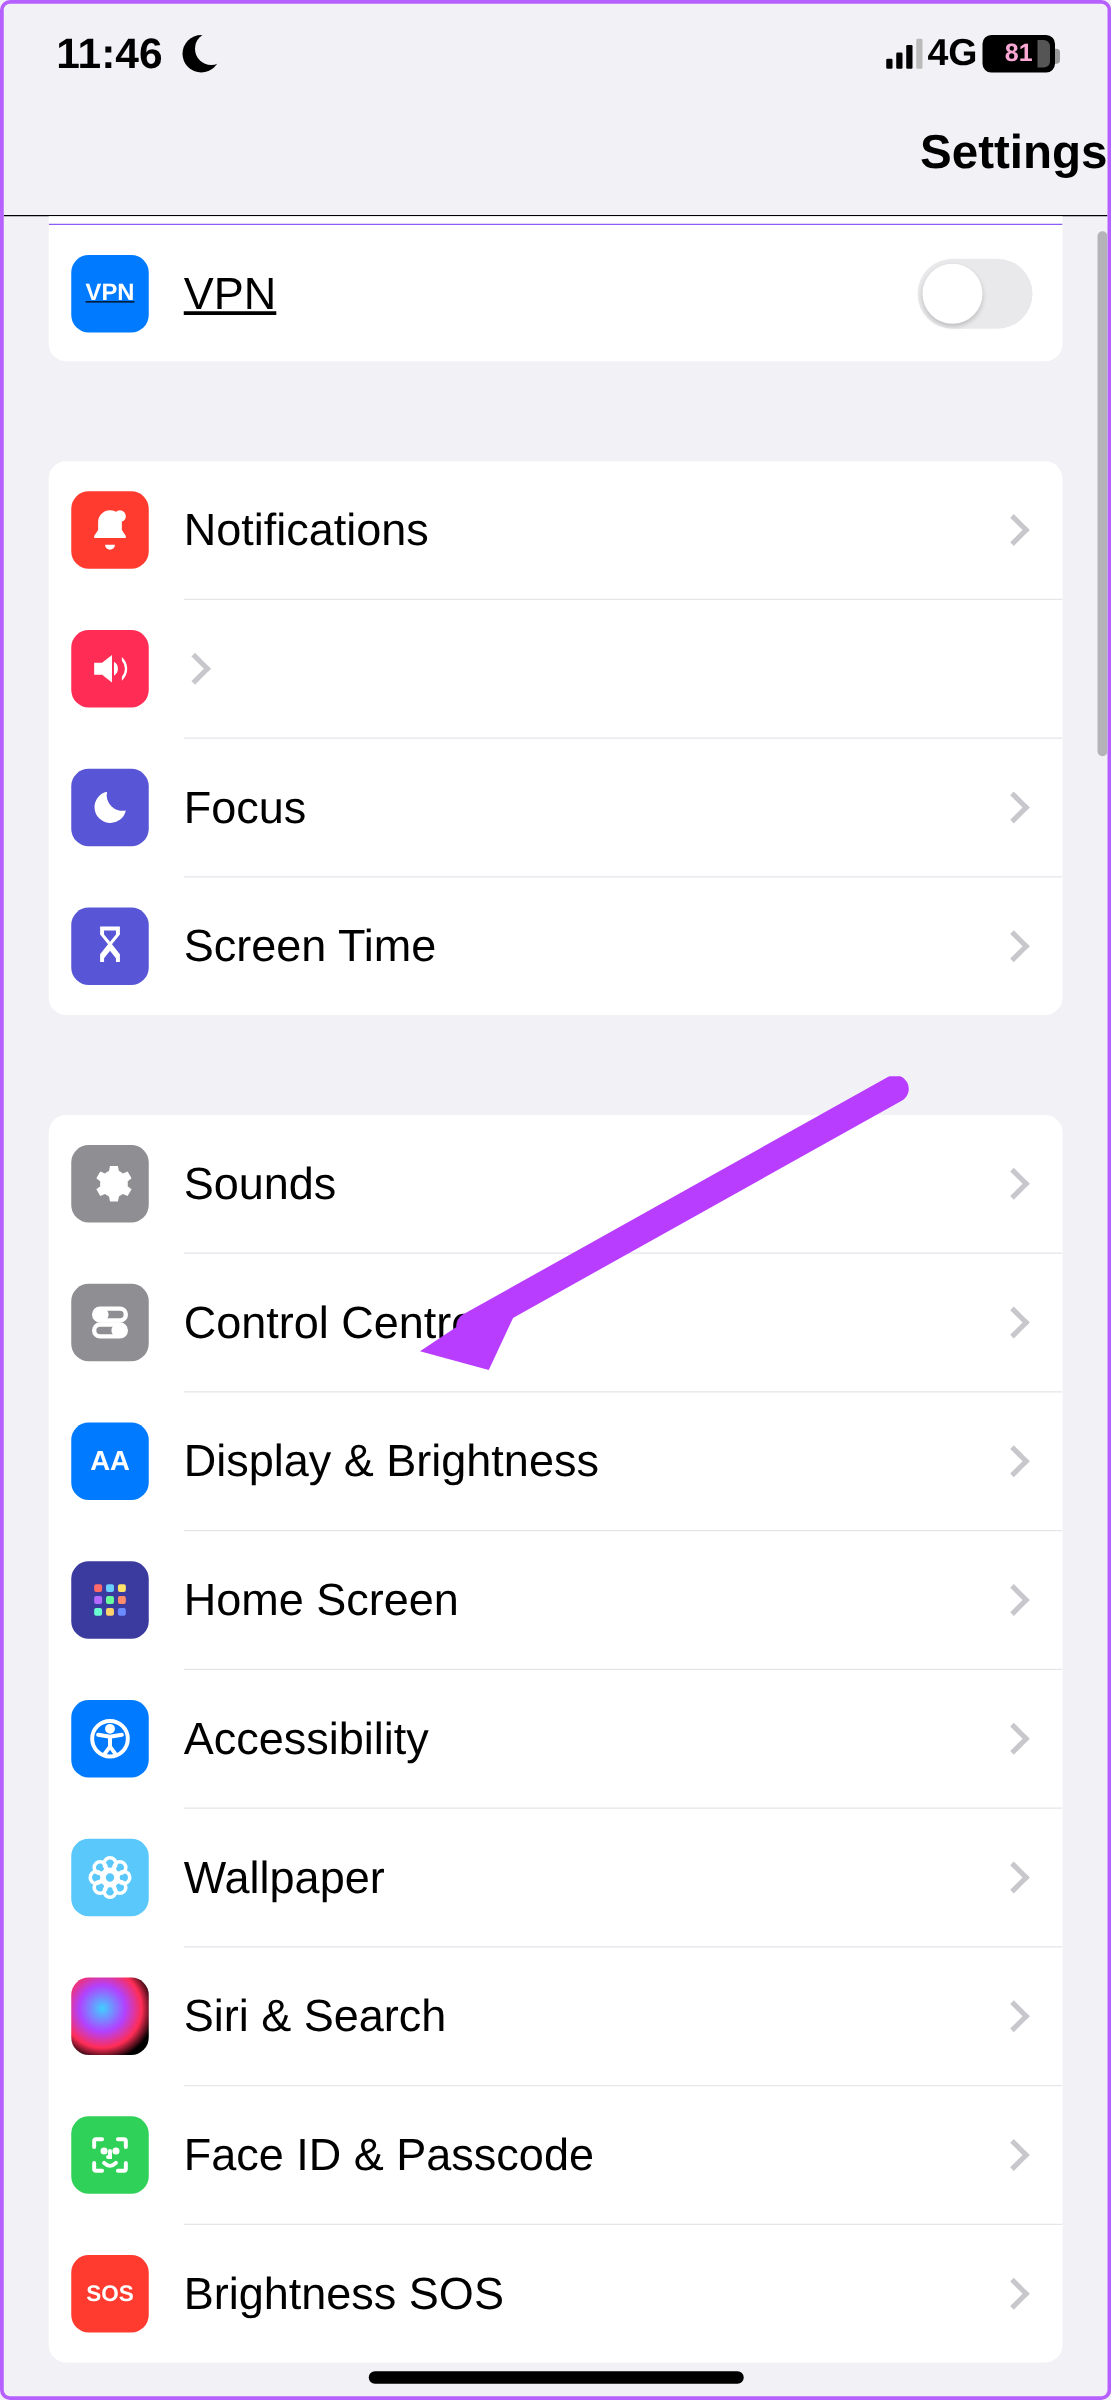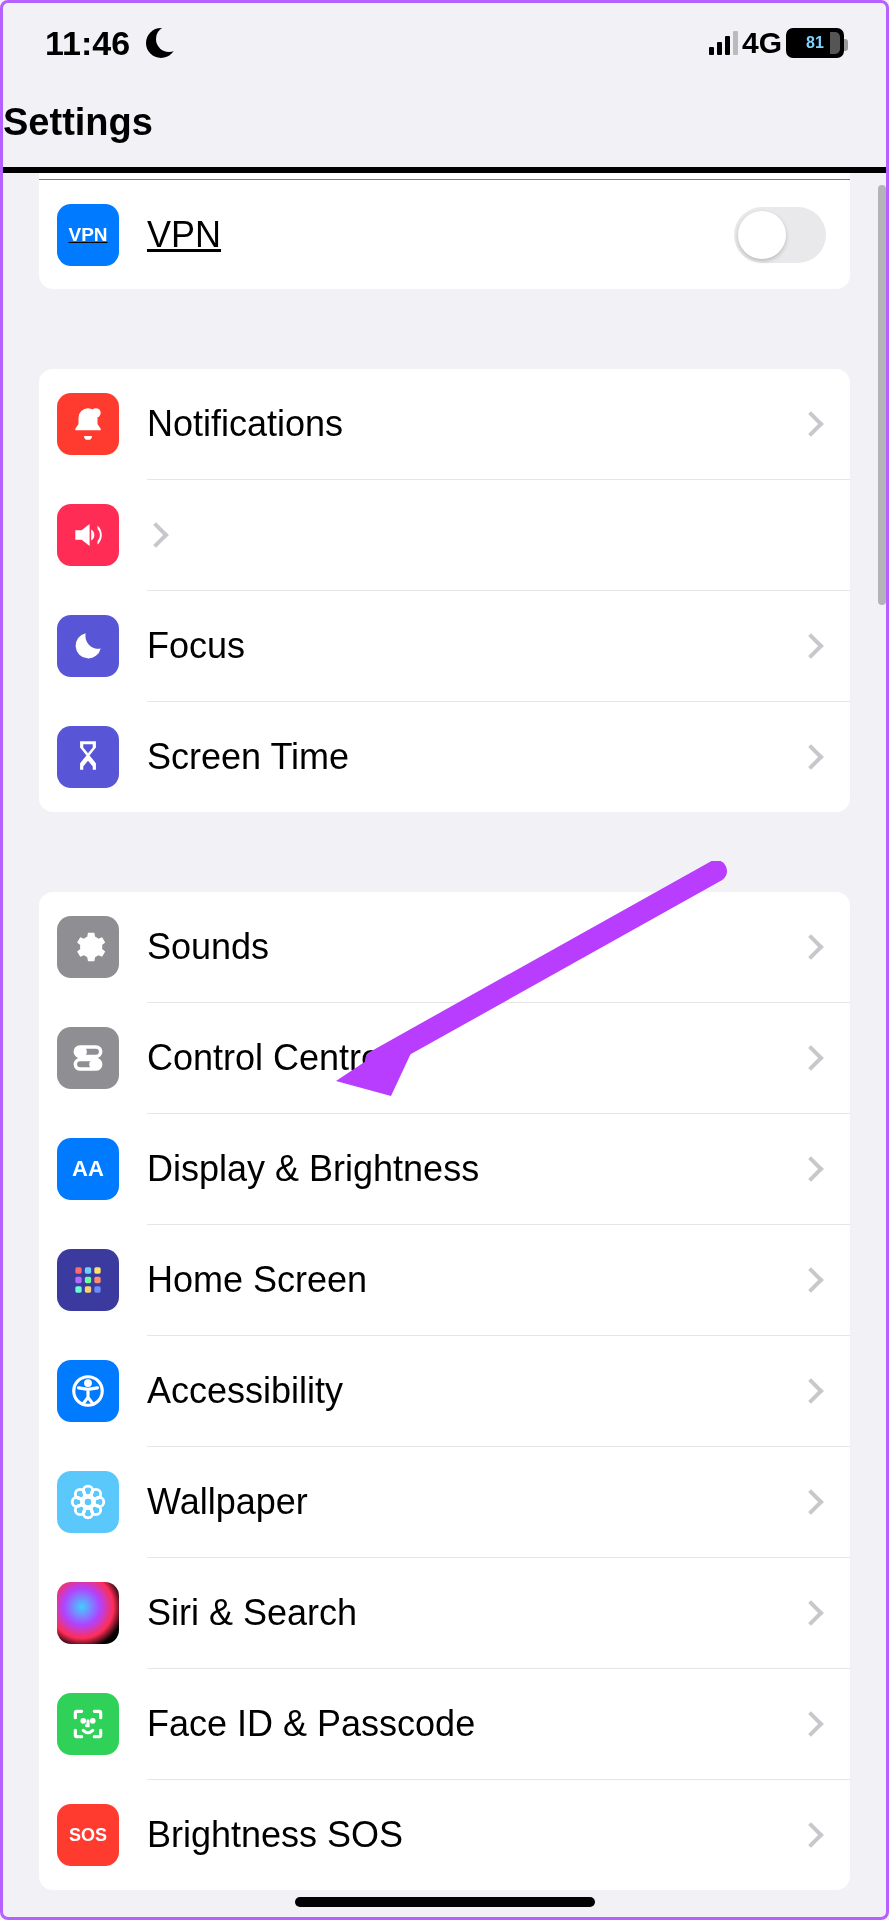--- a/index.html
+++ b/index.html
@@ -70,30 +70,30 @@
     border-radius:0 3px 3px 0;
   }
   .battery-fill{
     position:absolute;
     right:2px;top:2px;bottom:2px;
     width:18%;
     background:#555;
     border-radius:0 5px 5px 0;
   }
   .battery-text{
-    color:#7dd3fc;font-size:16px;font-weight:700;position:relative;z-index:2;
+    color:#f9a8d4;font-size:20px;font-weight:700;position:relative;z-index:2;
   }
 
   
   .nav-header {
     height: 90px;
     display:flex;
     align-items:flex-start;
-    justify-content:flex-start;
-    border-bottom: 6px solid #000000;
+    justify-content:flex-end;
+    border-bottom: 1px solid #000000;
     padding-top:18px;
   }
   .nav-title { font-size: 38px; font-weight: 700; }
 
   
   .content {
     padding: 0 36px;
     position:relative;
   }
   .section {

